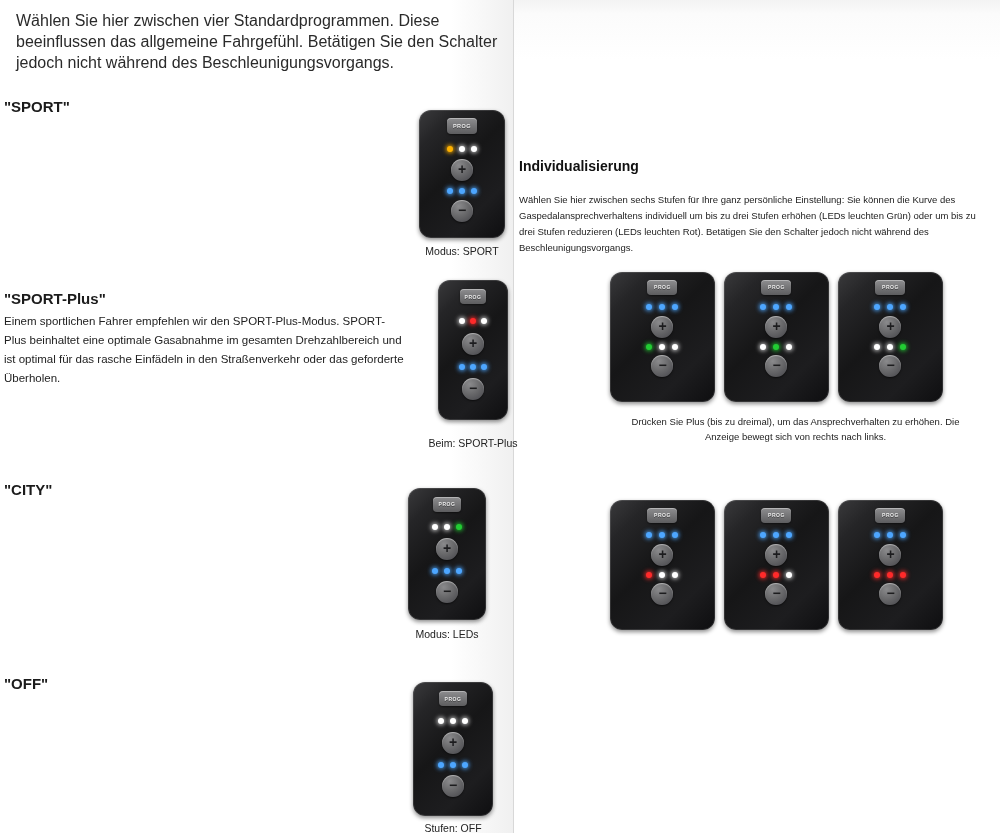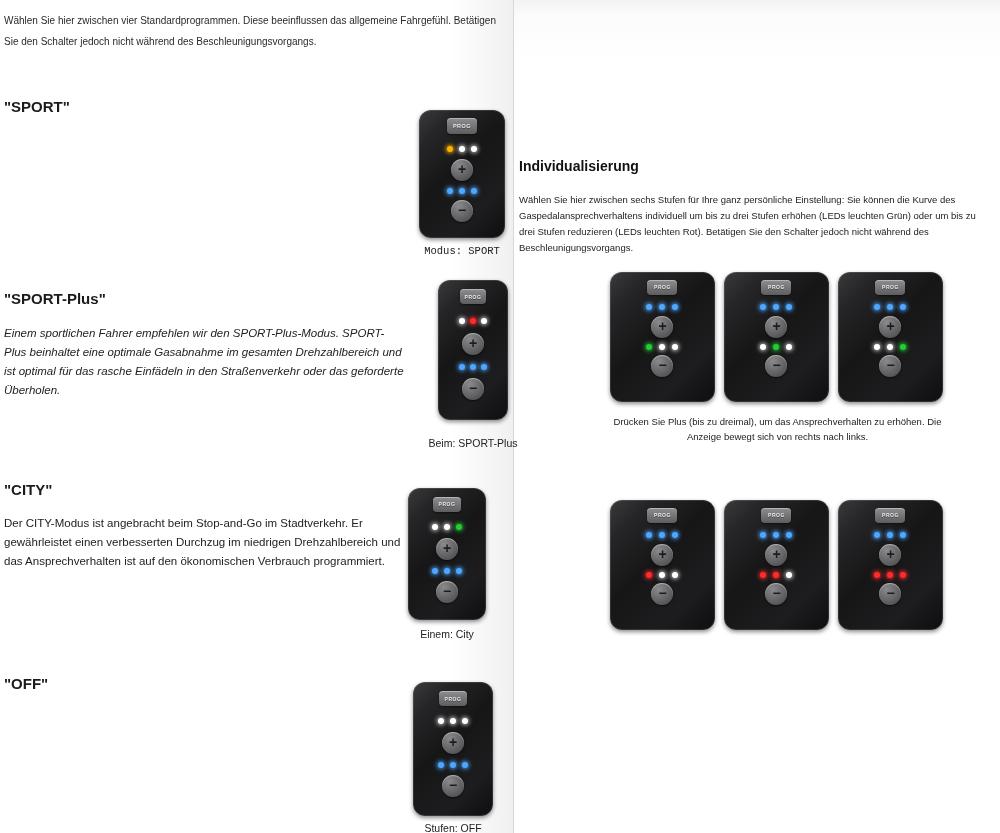--- a/index.html
+++ b/index.html
@@ -32,24 +32,24 @@
   }
   .left-shade {
     position: absolute;
     left: 0; top: 0;
     width: 513px; height: 833px;
     background: linear-gradient(to right, #ffffff 0%, #ffffff 88%, #f0f0f0 100%);
   }
 
   .intro {
     position: absolute;
-    left: 4px;
+    left: 16px;
     top: 10px;
     width: 500px;
-    font-size: 10px;
+    font-size: 16px;
     line-height: 21px;
     color: #2a2a2a;
   }
 
   .section-title {
     position: absolute;
     font-size: 15px;
     font-weight: bold;
     color: #1b1b1b;
   }
@@ -83,20 +83,21 @@
     font-size: 9.5px;
     line-height: 16px;
     color: #222;
   }
   .ind-note {
     position: absolute;
     font-size: 9.5px;
     line-height: 15px;
     color: #222;
     text-align: center;
+    margin-left: 18px;
   }
 
   
   .device {
     position: absolute;
     border-radius: 12px;
     background: linear-gradient(135deg, #3a3a3c 0%, #252527 18%, #161617 45%, #1d1d1f 75%, #0e0e10 100%);
     box-shadow: 0 2px 4px rgba(0,0,0,0.45), inset 0 0 1px rgba(255,255,255,0.25);
     box-sizing: border-box;
     overflow: hidden;
@@ -198,24 +199,24 @@
       <div class="led-row" style="gap:6px; margin-top:7px;">
         <div class="led blue" style="width:6px;height:6px;"></div>
         <div class="led blue" style="width:6px;height:6px;"></div>
         <div class="led blue" style="width:6px;height:6px;"></div>
       </div>
       <div class="btn" style="width:22px;height:22px;font-size:14px;margin-top:6px;">
           <span>−</span>
         </div>
     </div>
   </div>
-  <div class="caption" style="left:399px; top:245px; width:126px;font-family:Liberation Mono, monospace;">Modus: SPORT</div>
+  <div class="caption" style="left:399px; top:245px; width:126px;">Modus: SPORT</div>
 
   <div class="section-title" style="left:4px; top:290px;">"SPORT-Plus"</div>
-  <div class="section-body" style="left:4px; top:324px; width:400px;font-style:italic;">Einem sportlichen Fahrer empfehlen wir den SPORT-Plus-Modus. SPORT-Plus beinhaltet eine optimale Gasabnahme im gesamten Drehzahlbereich und ist optimal für das rasche Einfädeln in den Straßenverkehr oder das geforderte Überholen.</div>
+  <div class="section-body" style="left:4px; top:312px; width:400px;">Einem sportlichen Fahrer empfehlen wir den SPORT-Plus-Modus. SPORT-Plus beinhaltet eine optimale Gasabnahme im gesamten Drehzahlbereich und ist optimal für das rasche Einfädeln in den Straßenverkehr oder das geforderte Überholen.</div>
 
   <div class="device" style="left:438px; top:280px; width:70px; height:140px;">
     <div class="dev-inner">
       <div class="logo" style="width:26px;height:15px;font-size:5px;margin-top:5px;">PROG</div>
       <div class="led-row" style="gap:5px; margin-top:14px;">
         <div class="led white" style="width:6px;height:6px;"></div>
         <div class="led red" style="width:6px;height:6px;"></div>
         <div class="led white" style="width:6px;height:6px;"></div>
       </div>
       <div class="btn" style="width:22px;height:22px;font-size:14px;margin-top:9px;">
@@ -227,21 +228,20 @@
         <div class="led blue" style="width:6px;height:6px;"></div>
       </div>
       <div class="btn" style="width:22px;height:22px;font-size:14px;margin-top:8px;">
           <span>−</span>
         </div>
     </div>
   </div>
   <div class="caption" style="left:410px; top:437px; width:126px;">Beim: SPORT-Plus</div>
 
   <div class="section-title" style="left:4px; top:481px;">"CITY"</div>
-  <div class="section-body" style="left:4px; top:514px; width:400px;">Der CITY-Modus ist angebracht beim Stop-and-Go im Stadtverkehr. Er gewährleistet einen verbesserten Durchzug im niedrigen Drehzahlbereich und das Ansprechverhalten ist auf den ökonomischen Verbrauch programmiert.</div>
 
   <div class="device" style="left:408px; top:488px; width:78px; height:132px;">
     <div class="dev-inner">
       <div class="logo" style="width:28px;height:15px;font-size:5px;margin-top:5px;">PROG</div>
       <div class="led-row" style="gap:6px; margin-top:12px;">
         <div class="led white" style="width:6px;height:6px;"></div>
         <div class="led white" style="width:6px;height:6px;"></div>
         <div class="led green" style="width:6px;height:6px;"></div>
       </div>
       <div class="btn" style="width:22px;height:22px;font-size:14px;margin-top:8px;">
@@ -250,21 +250,21 @@
       <div class="led-row" style="gap:6px; margin-top:8px;">
         <div class="led blue" style="width:6px;height:6px;"></div>
         <div class="led blue" style="width:6px;height:6px;"></div>
         <div class="led blue" style="width:6px;height:6px;"></div>
       </div>
       <div class="btn" style="width:22px;height:22px;font-size:14px;margin-top:7px;">
           <span>−</span>
         </div>
     </div>
   </div>
-  <div class="caption" style="left:384px; top:628px; width:126px;">Einem: City</div>
+  <div class="caption" style="left:384px; top:628px; width:126px;">Modus: LEDs</div>
 
   <div class="section-title" style="left:4px; top:675px;">"OFF"</div>
 
   <div class="device" style="left:413px; top:682px; width:80px; height:134px;">
     <div class="dev-inner">
       <div class="logo" style="width:28px;height:15px;font-size:5px;margin-top:5px;">PROG</div>
       <div class="led-row" style="gap:6px; margin-top:12px;">
         <div class="led white" style="width:6px;height:6px;"></div>
         <div class="led white" style="width:6px;height:6px;"></div>
         <div class="led white" style="width:6px;height:6px;"></div>

